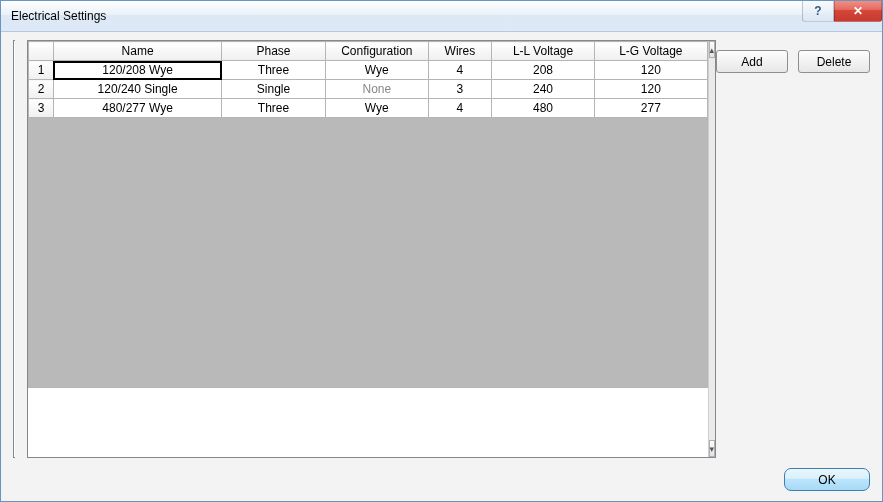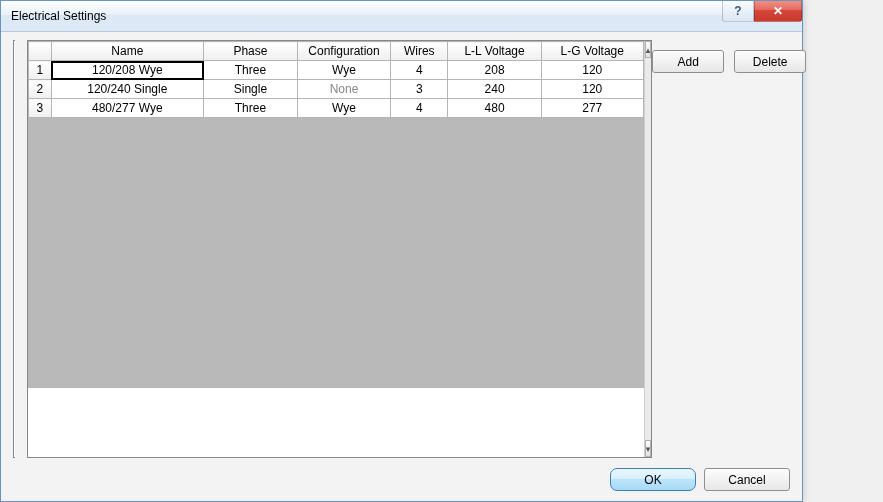--- a/index.html
+++ b/index.html
@@ -6,21 +6,21 @@
     margin: 0;
     padding: 0;
     width: 883px;
     height: 502px;
     font-family: "Segoe UI", Tahoma, sans-serif;
     font-size: 12px;
     background: #f0f0f0;
     overflow: hidden;
   }
   .window {
-    width: 803px;
+    width: 883px;
     height: 502px;
     background: #4c1d95;
     border: 1px solid #6a94c0;
     box-sizing: border-box;
     display: flex;
     flex-direction: column;
     box-shadow: 0 0 8px rgba(0,0,0,0.2);
   }
   .titlebar {
     height: 30px;
@@ -355,16 +355,15 @@
 
         <div class="btn-row">
           <button class="std">Add</button>
           <button class="std">Delete</button>
         </div>
       </div>
     </div>
 
     <div class="footer">
       <button class="primary">OK</button>
-      <button class="secondary">Cancel</button>
     </div>
   </div>
 </div>
 
 </body></html>

